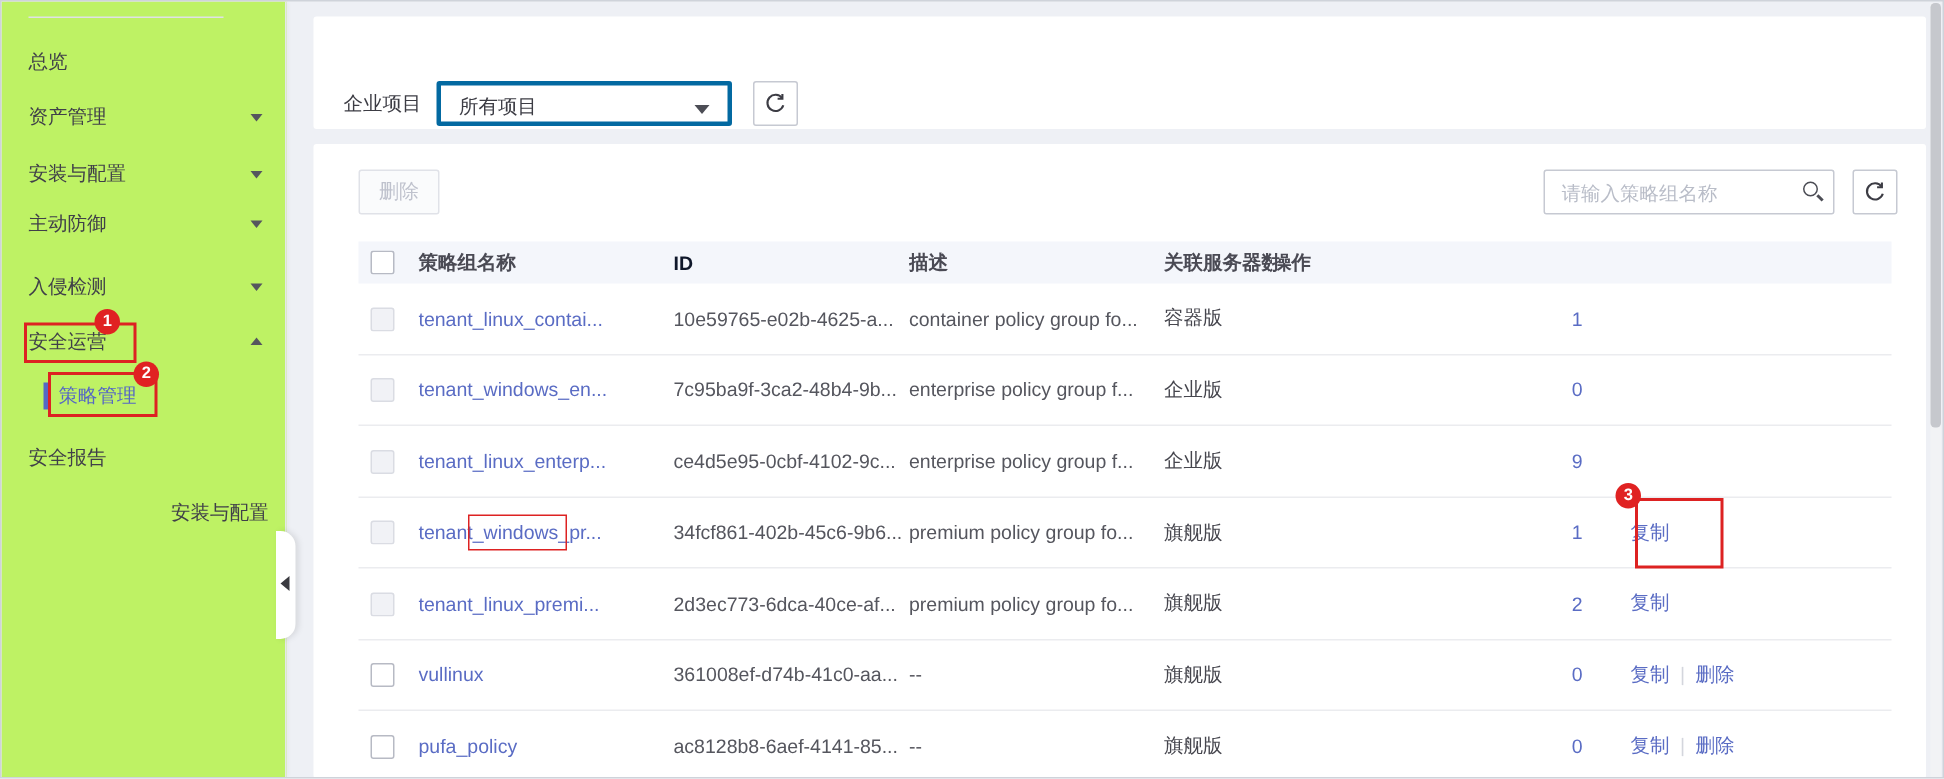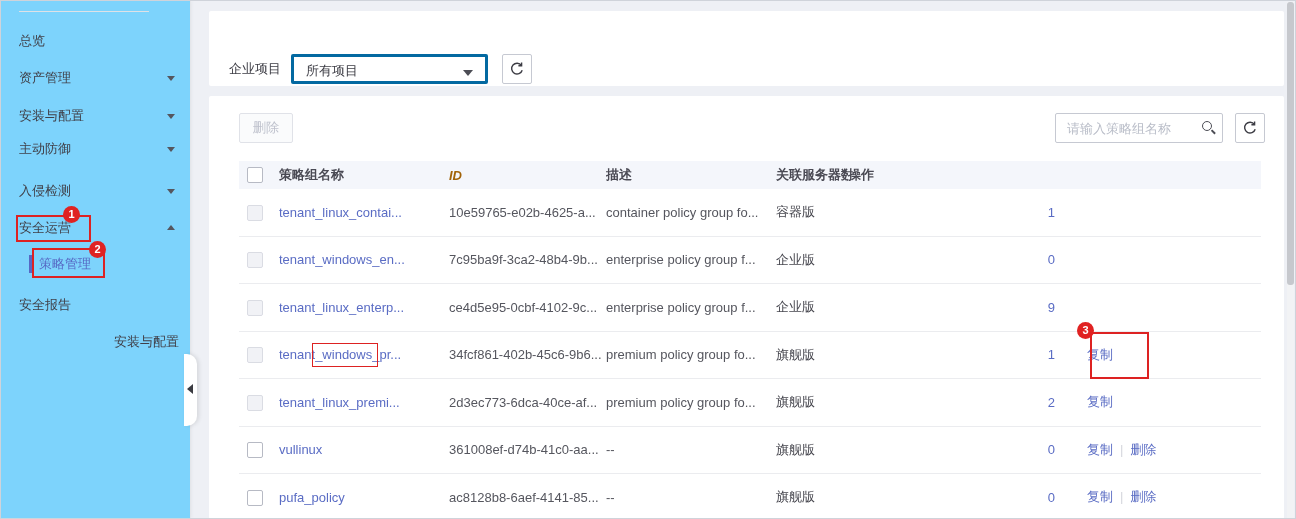--- a/index.html
+++ b/index.html
@@ -4,21 +4,21 @@
 <style>
   * { margin:0; padding:0; box-sizing:border-box; }
   html,body { width:1296px; height:519px; }
   body {
     font-family:"Liberation Sans","DejaVu Sans",sans-serif;
     font-size:13px; color:#404049; position:relative;
     background:#eef0f5; border:1px solid #cfd3da; overflow:hidden;
   }
   
   .sidebar { position:absolute; left:0; top:0; width:190px; height:100%;
-    background:#7dd3fc; border-right:1px solid #e4e6ea; box-shadow:1px 0 3px rgba(0,0,0,.04); z-index:2;}
+    background:#bef264; border-right:1px solid #e4e6ea; box-shadow:1px 0 3px rgba(0,0,0,.04); z-index:2;}
   .side-divider { position:absolute; left:18px; top:10px; width:130px; height:1px; background:#dfe1e6; }
   .side-item { position:absolute; left:18px; width:160px; height:24px; line-height:24px;
     color:#404049; cursor:pointer; }
   .side-item.sub { left:38px; color:#5668c4; }
   .caret { position:absolute; right:4px; top:10px; width:0; height:0;
     border-left:4px solid transparent; border-right:4px solid transparent; }
   .caret.down { border-top:5px solid #55565e; }
   .caret.up { border-bottom:5px solid #55565e; top:9px; }
   .active-bar { position:absolute; left:-10px; top:3px; width:3px; height:18px; background:#5668c4; }
   .collapse-tab { position:absolute; left:183px; top:353px; width:13px; height:72px; background:#fff;
@@ -34,21 +34,21 @@
   .filter-label { margin-right:10px; color:#3c3c44; }
   .select-box { position:relative; width:197px; height:30px; border:3px solid #0369a1; border-radius:2px;
     line-height:28px; padding-left:12px; color:#3c3c44; background:#fff; cursor:pointer; }
   .select-caret { position:absolute; right:12px; top:13px; width:0; height:0;
     border-left:5px solid transparent; border-right:5px solid transparent; border-top:6px solid #4c4d55; }
   .icon-btn { width:30px; height:30px; border:1px solid #c6c9d2; border-radius:2px; background:#fff;
     display:flex; align-items:center; justify-content:center; cursor:pointer; margin-left:14px; }
   
   .btn-disabled { position:absolute; left:30px; top:17px; width:54px; height:30px;
     border:1px solid #e0e2e8; border-radius:2px; background:#fafbfc; color:#bfc2cd; cursor:default; }
-  .search-wrap { position:absolute; top:17px; right:61px; width:168px; height:30px;
+  .search-wrap { position:absolute; top:17px; right:61px; width:194px; height:30px;
     border:1px solid #c6c9d2; border-radius:2px; background:#fff; }
   .search-wrap input { border:0; outline:0; width:158px; height:28px; padding-left:11px;
     font:13px "Liberation Sans","DejaVu Sans",sans-serif; color:#3c3c44; background:transparent;}
   .search-wrap input::placeholder { color:#b9bdc8; }
   .mag { position:absolute; right:10px; top:7px; width:10px; height:10px;
     border:1.5px solid #4c4d55; border-radius:50%; }
   .mag::after { content:""; position:absolute; left:8px; top:9px; width:5px; height:1.5px;
     background:#4c4d55; transform:rotate(45deg); }
   .refresh2 { position:absolute; top:17px; right:19px; margin-left:0; }
   
@@ -133,21 +133,21 @@
     <svg width="16" height="16" viewBox="0 0 16 16">
       <path d="M13.2 9.2 A5.4 5.4 0 1 1 12.4 4.4" stroke="#3c3c44" stroke-width="1.4" fill="none"></path>
       <path d="M12.6 1.6 v3.2 h-3.2" stroke="#3c3c44" stroke-width="1.4" fill="none"></path>
     </svg>
   </div>
 
   <div class="table">
     <div class="thead">
       <div class="c c-check"><span class="cb"></span></div>
       <div class="c c-name">策略组名称</div>
-      <div class="c c-id" style="color:#a16207;font-style:italic;">ID</div>
+      <div class="c c-id" style="color:#0f172a;">ID</div>
       <div class="c c-desc" style="color:#4a4a54;">描述</div>
       <div class="c c-cnt">关联服务器数</div>
       <div class="c c-act">操作</div>
     </div>
     <div id="tbody">
   <div class="trow">
     <div class="c c-check"><span class="cb muted"></span></div>
     <div class="c c-name"><a class="lnk">tenant_linux_contai...</a></div>
     <div class="c c-id">10e59765-e02b-4625-a...</div>
     <div class="c c-desc">container policy group fo...</div>

